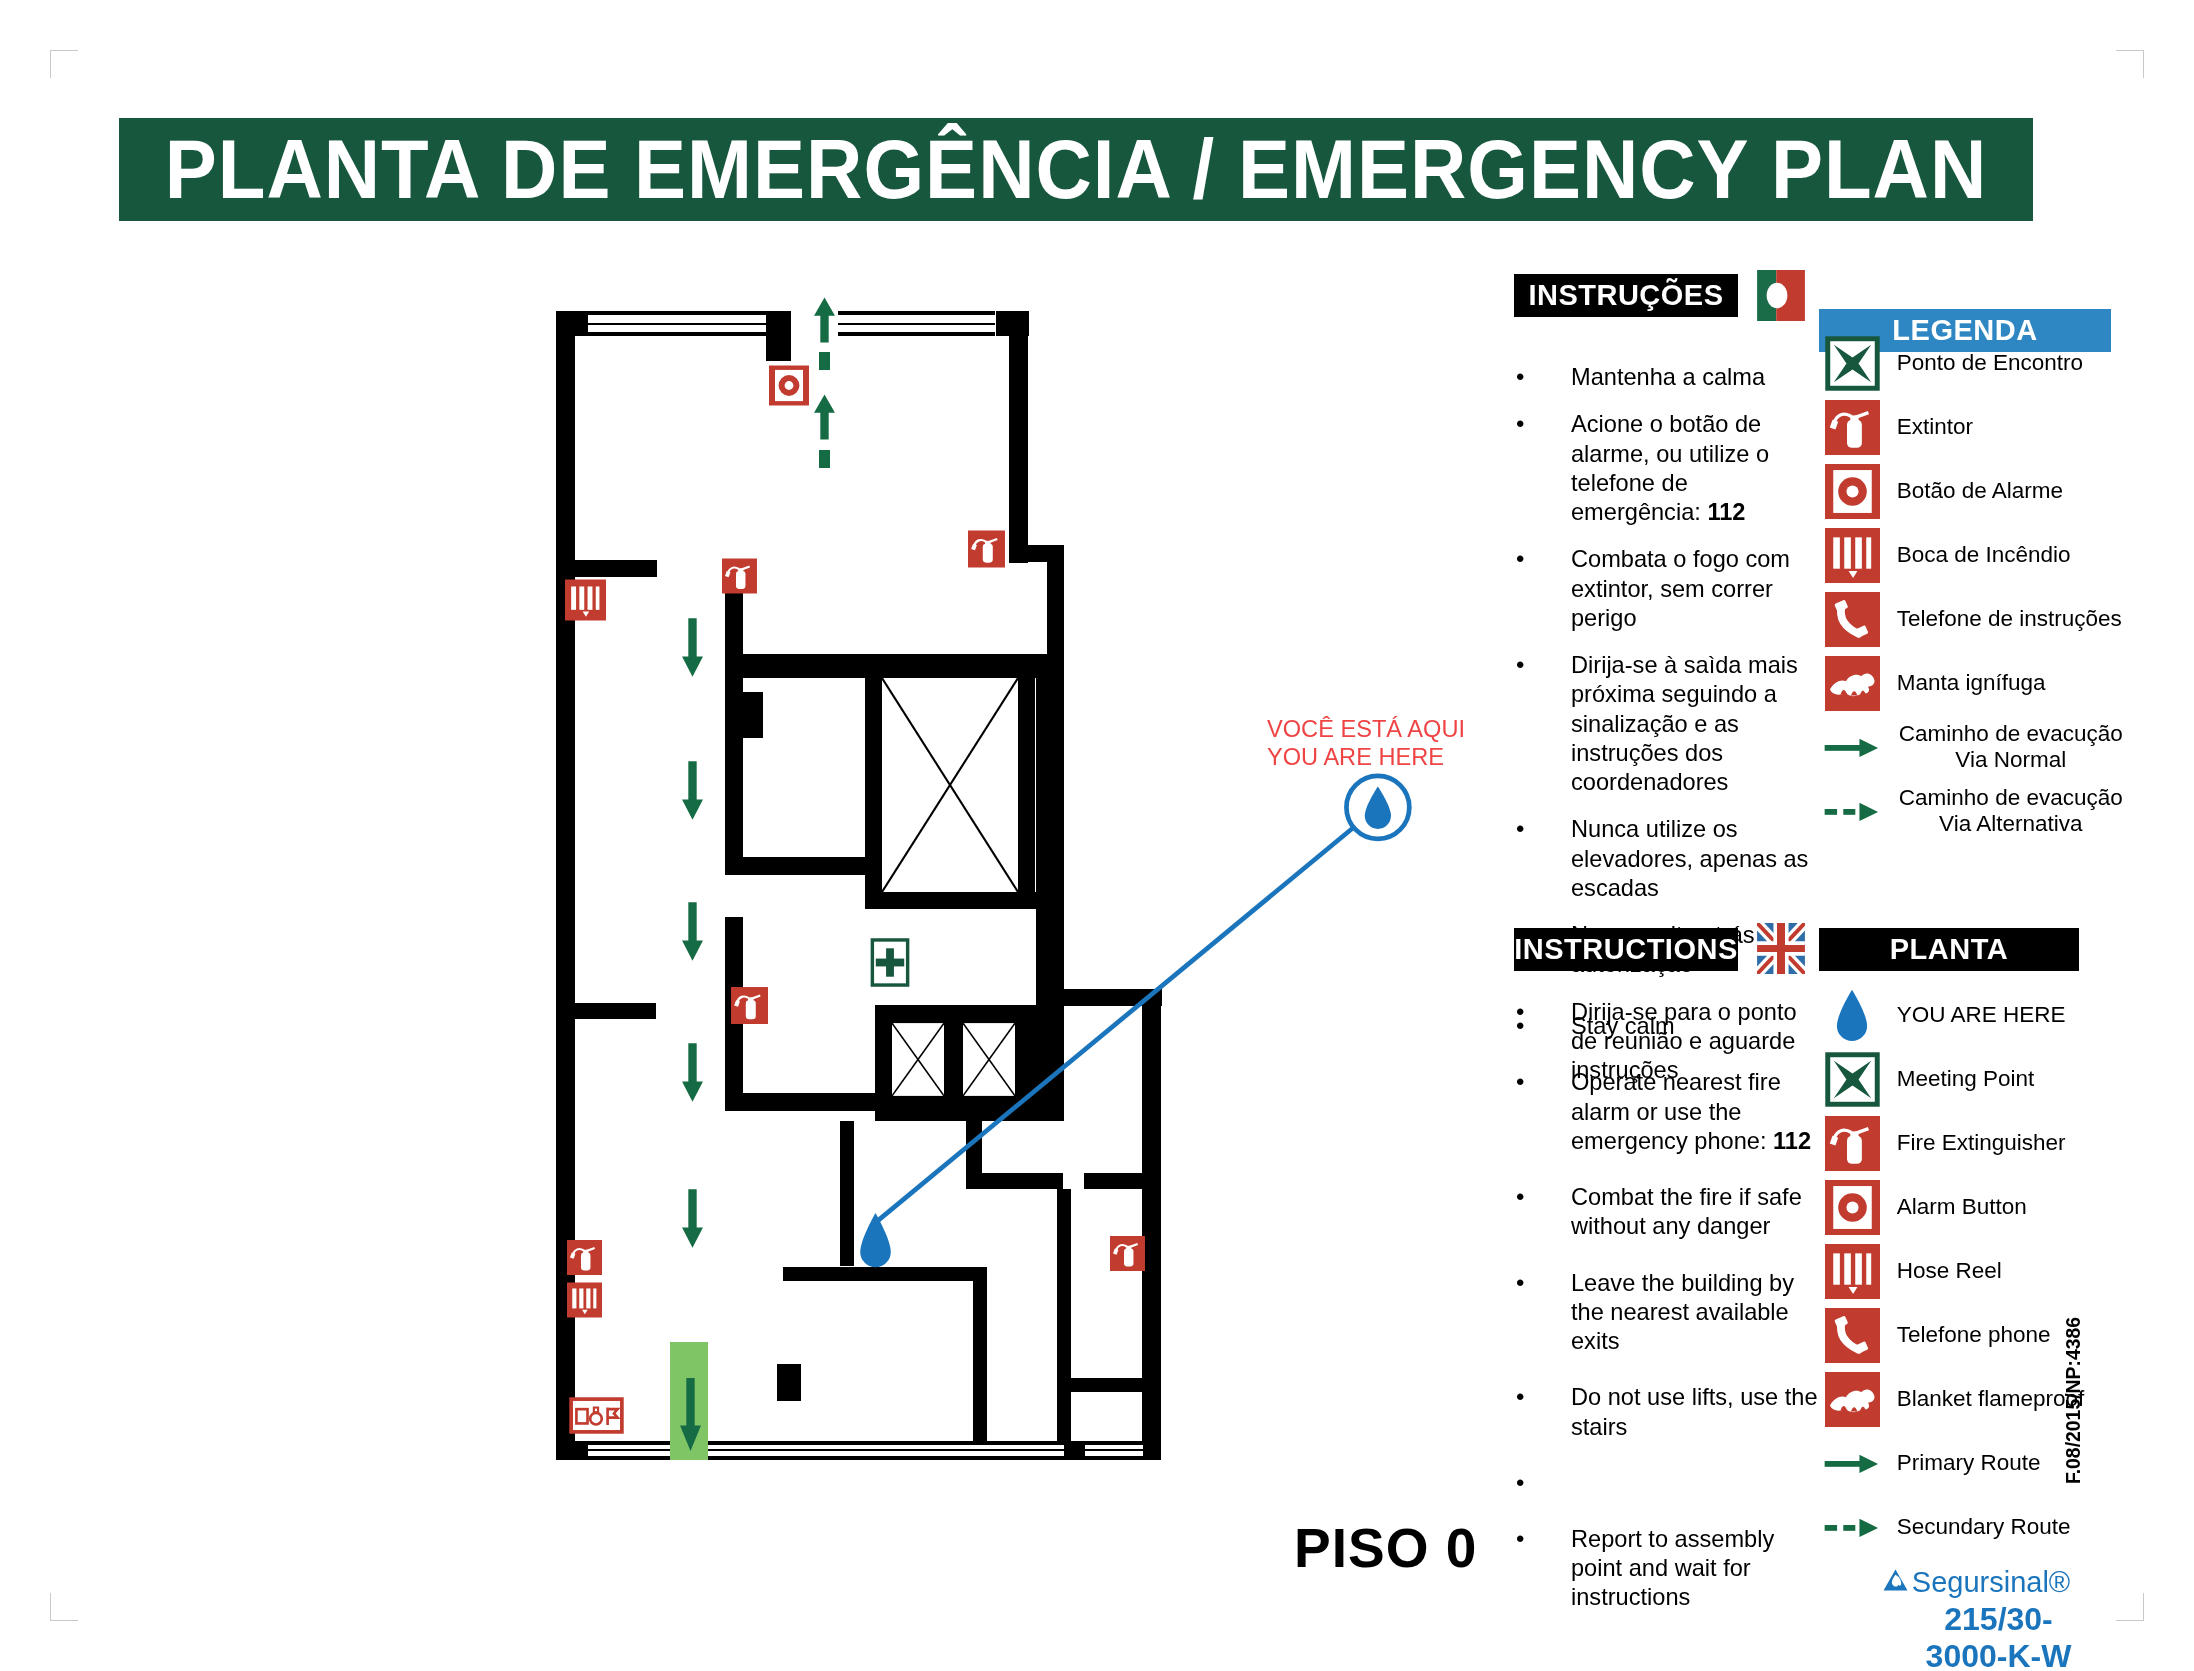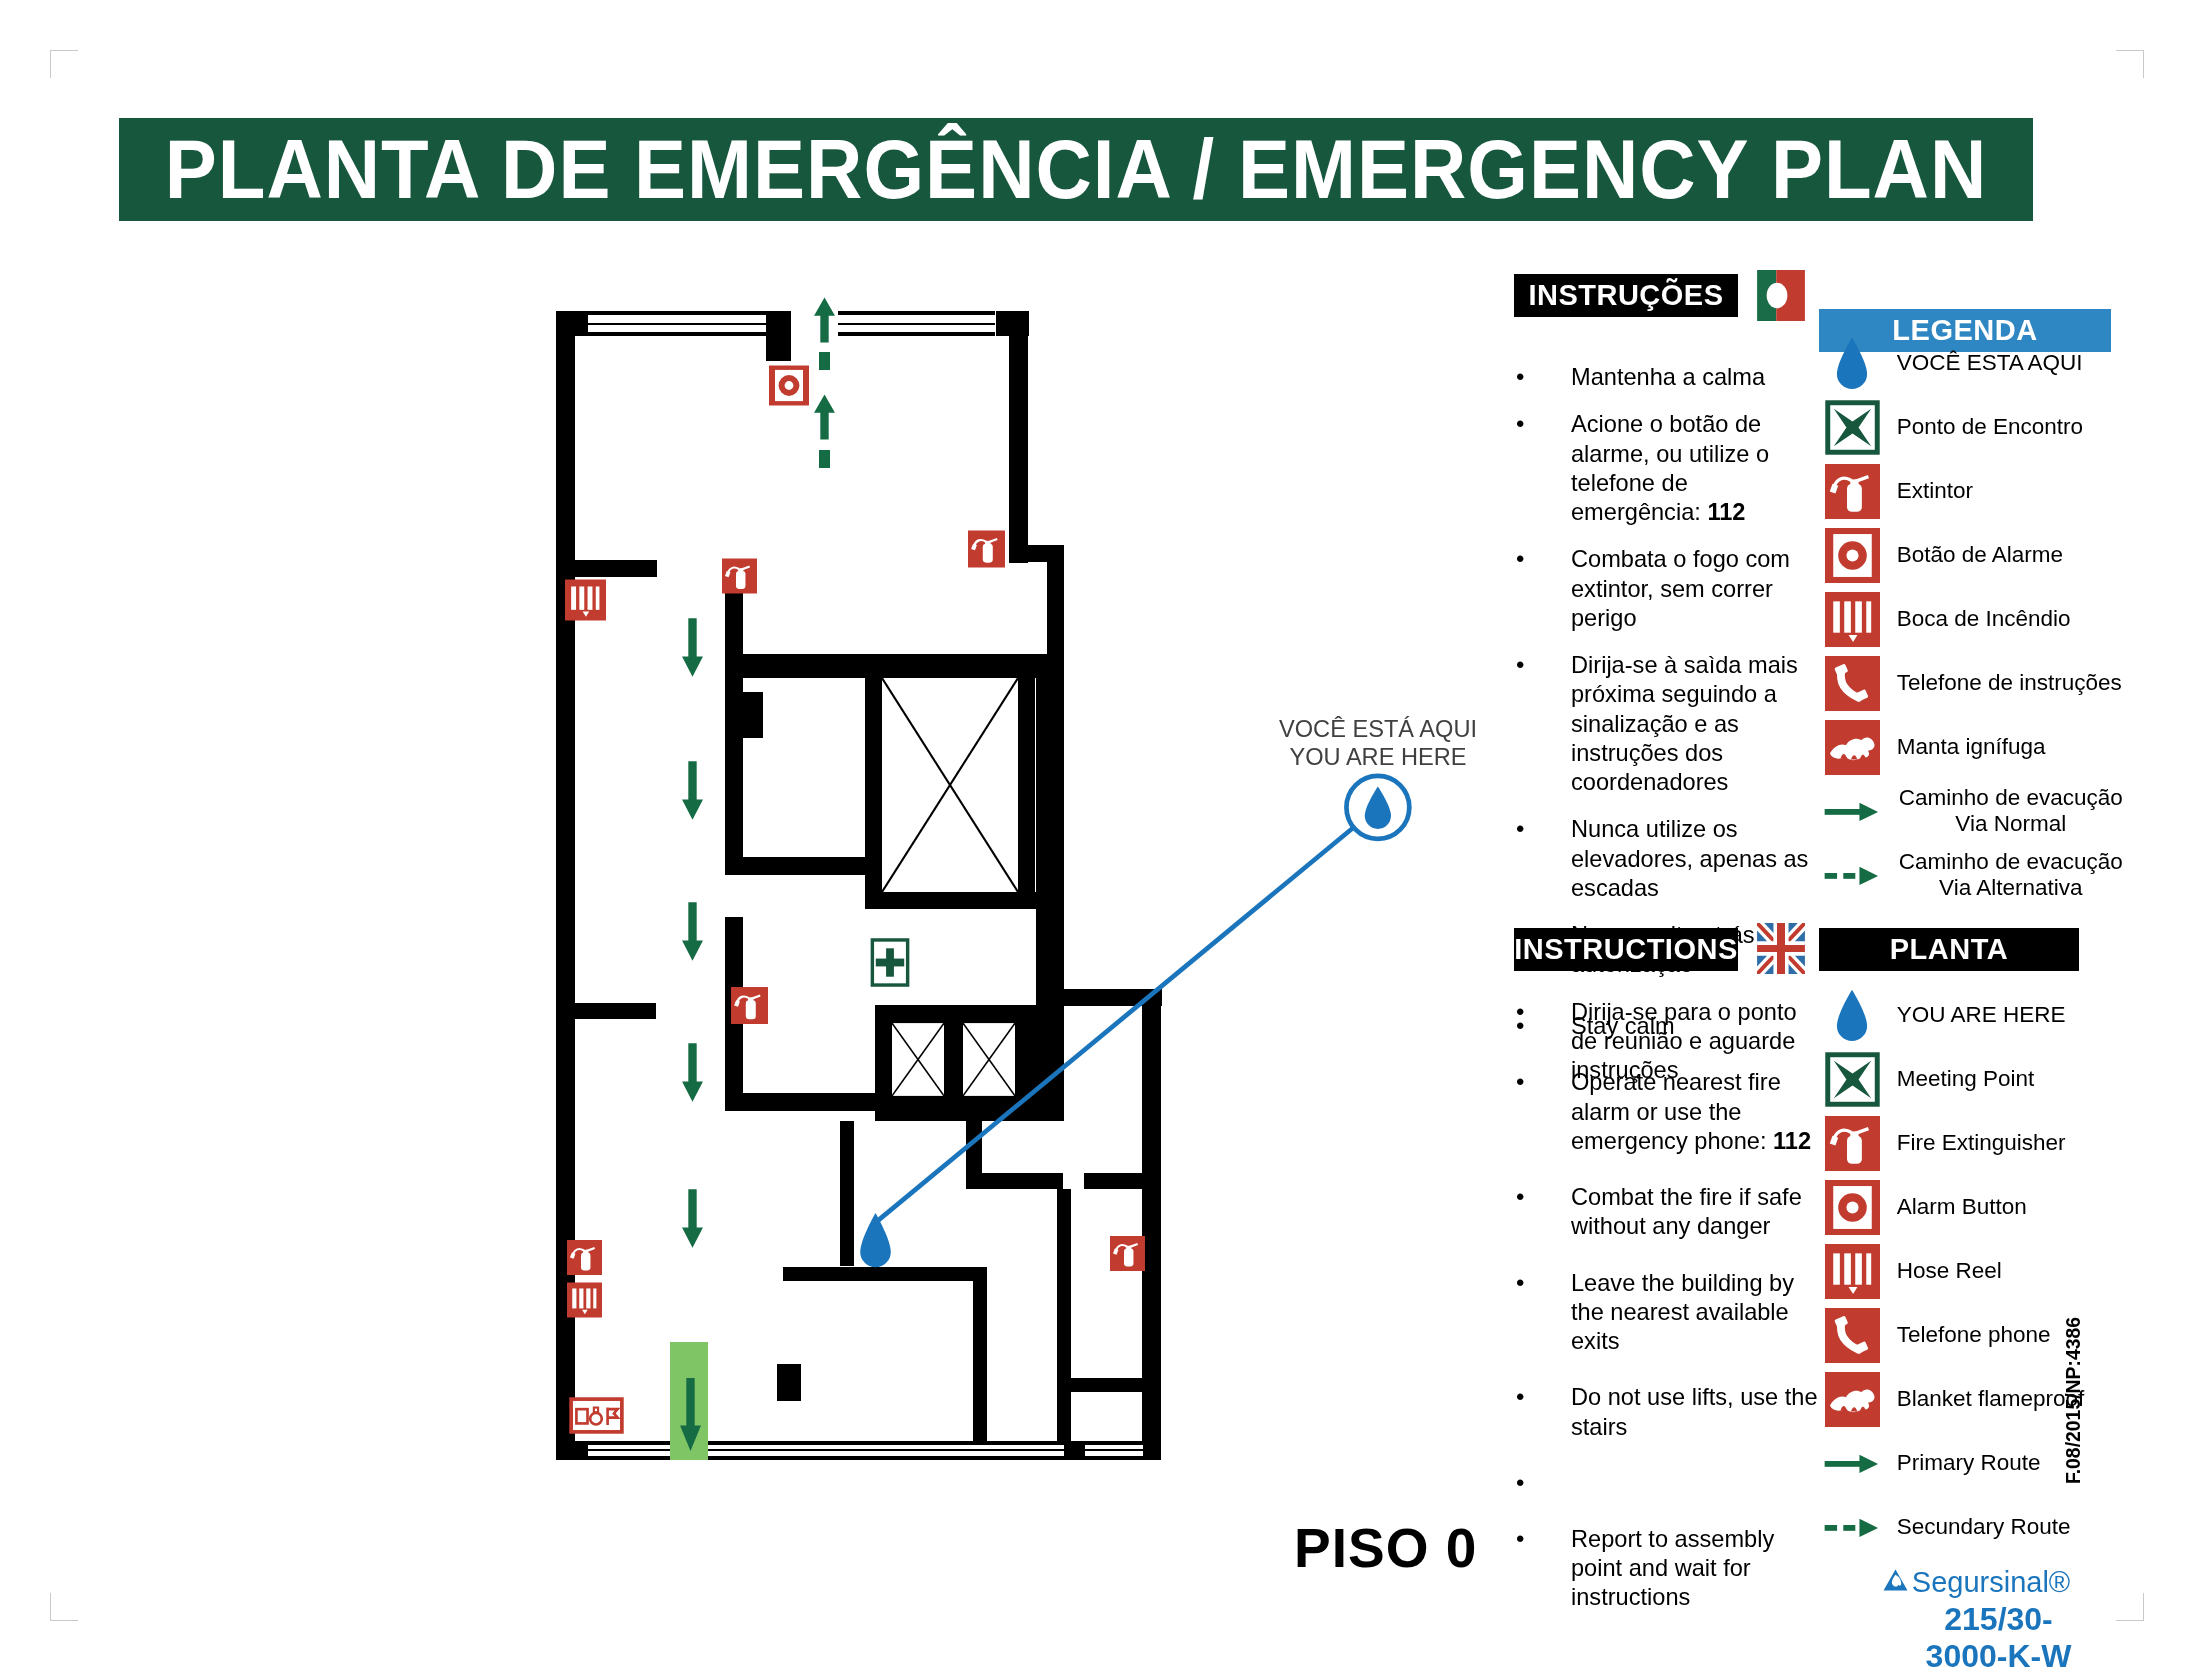--- a/index.html
+++ b/index.html
@@ -34,21 +34,21 @@
   .legend .lbl.center{margin-left:7.3px;width:245px;text-align:center;}
   
   .w{position:absolute;background:#000;}
   .win{position:absolute;background:
     linear-gradient(#000 0 3.7px,#fff 3.7px calc(50% - 1px),#000 calc(50% - 1px) calc(50% + 1px),
     #fff calc(50% + 1px) calc(100% - 3.7px),#000 calc(100% - 3.7px));}
   .mi{position:absolute;} .mi svg{width:100%;height:100%;display:block;}
   .garrow{position:absolute;} .garrow svg{width:100%;height:100%;display:block;}
   .gdash{position:absolute;background:#156B43;}
   #exit-strip{background:#7FC565;}
-  #callout{left:1267px;top:716px;width:222px;text-align:center;color:#404040;
+  #callout{left:1267px;top:716px;width:222px;color:#ef4444;
     font-size:23.6px;line-height:1.18;font-weight:500;}
   #piso{left:1294px;top:1516px;font-size:55px;font-weight:bold;letter-spacing:1px;}
   #doc-ref{left:2062px;top:1316px;width:37px;height:168px;writing-mode:vertical-rl;
     transform:rotate(180deg);font-size:19.4px;font-weight:bold;white-space:nowrap;}
   #brand{left:1866px;top:1566px;width:220px;text-align:center;color:#1B75BC;}
   #brand .b1{display:flex;align-items:center;justify-content:center;font-size:29px;font-weight:500;}
   #brand .b1 svg{width:27px;height:24px;margin-right:3.1px;}
   #brand .b2{font-size:32px;font-weight:bold;margin-top:2.1px;letter-spacing:0px;margin-left:45px;}
   .crop{position:absolute;width:27px;height:27px;border:0 solid #c9c9c9;}
 </style>
@@ -315,30 +315,20 @@
       <div class="bullet">•</div>
       <div class="txt"><span>Nunca volte atrás sem autorização</span></div>
     </div>
     <div class="item">
       <div class="bullet">•</div>
       <div class="txt"><span>Dirija-se para o ponto de reunião e aguarde instruções</span></div>
     </div>
   </div>
 <div id="legend-pt" class="legend abs" style="left:1823px;top:331px;width:346px;">
     <div class="lrow">
-      <div class="ic drop">
-        <svg viewBox="0 0 40 62">
-          <path d="M20 1 C20 1 2 30 2 44 a18 18 0 0 0 36 0 C38 30 20 1 20 1 Z" fill="#1B75BC"></path>
-        </svg>
-      </div>
-      <div class="lbl">
-        <div>VOCÊ ESTA AQUI</div>
-      </div>
-    </div>
-    <div class="lrow">
       <div class="ic">
         <svg viewBox="0 0 100 100">
           <rect x="5" y="5" width="90" height="90" fill="#fff" stroke="#17573E" stroke-width="9"></rect>
           <path d="M16 16 L50 39 L84 16 L61 50 L84 84 L50 61 L16 84 L39 50 Z" fill="#17573E"></path>
         </svg>
       </div>
       <div class="lbl">
         <div>Ponto de Encontro</div>
       </div>
     </div>

